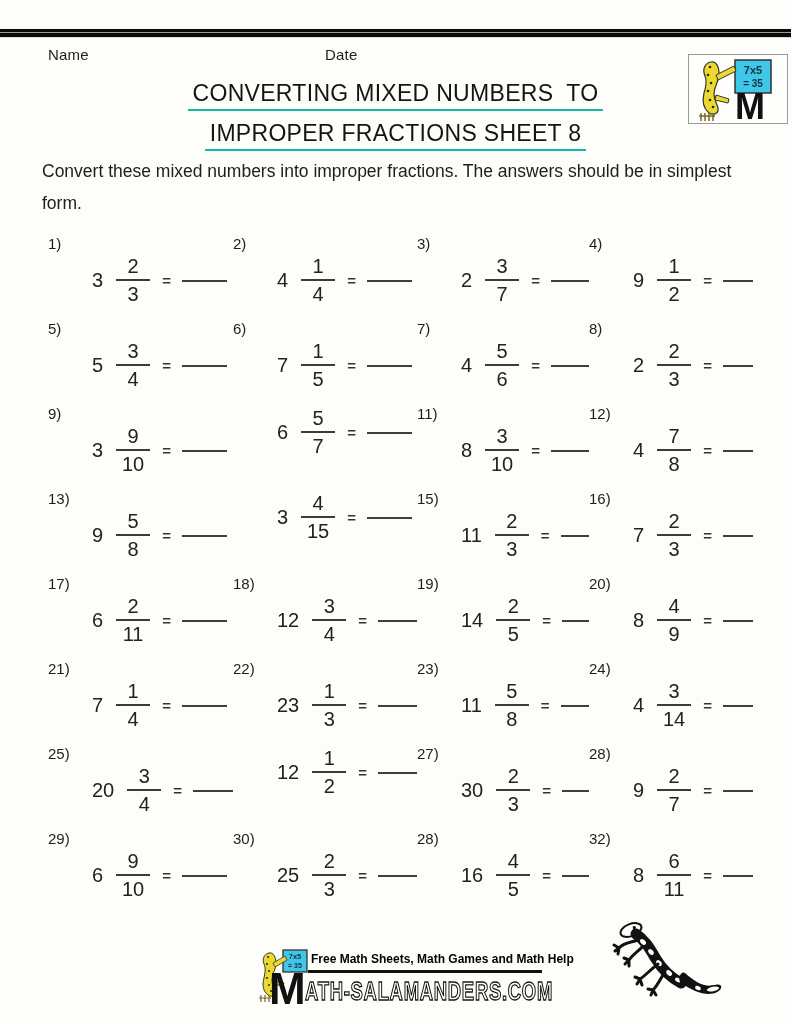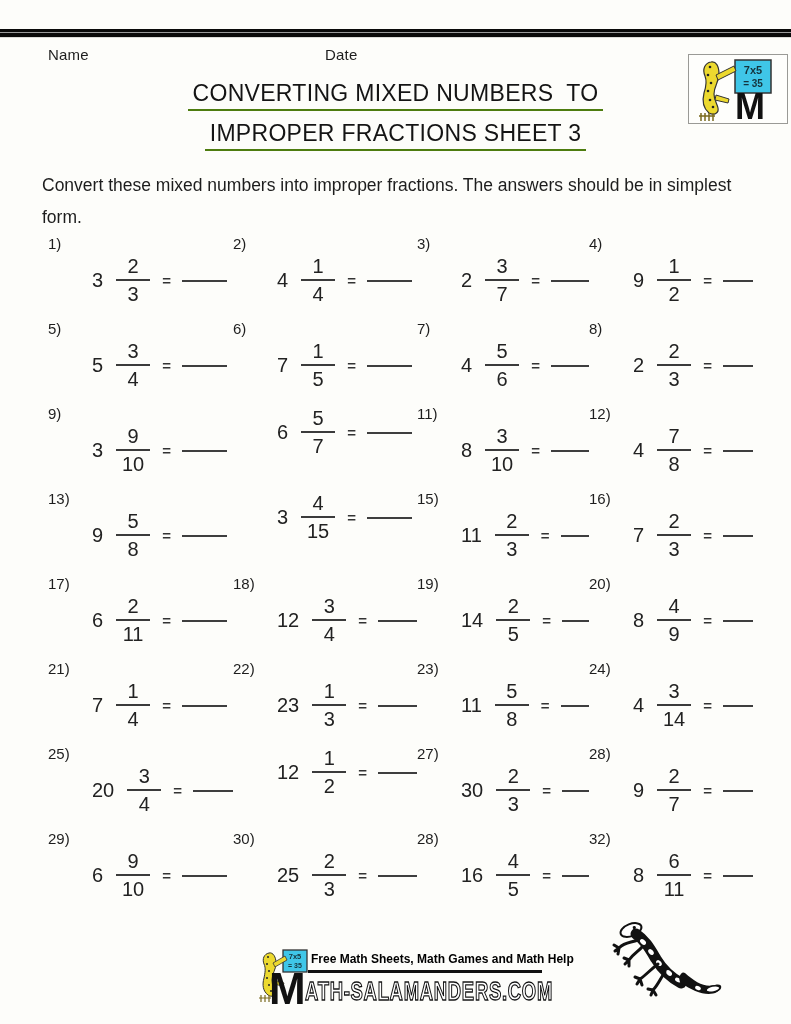--- a/index.html
+++ b/index.html
@@ -25,26 +25,26 @@
   .corner-logo {
     position:absolute; top:54px; left:688px; width:100px; height:70px;
     border:1px solid #9a9a96; background:#fefefc;
   }
 
   .title-wrap { position:absolute; top:80px; left:0; width:791px; text-align:center; }
   .title-line {
     display:inline-block;
     font-size:23px; letter-spacing:0.3px; white-space:pre;
     color:#141414;
-    border-bottom:2px solid #4d7c0f;
+    border-bottom:2px solid #14b8a6;
     padding:0 5px 2px 5px;
     margin-bottom:9px;
   }
   .instructions {
-    position:absolute; top:169px; left:42px; width:715px;
+    position:absolute; top:155px; left:42px; width:715px;
     font-size:17.5px; line-height:1.85; color:#1d1d1d;
   }
 
   .problems-grid {
     position:absolute; top:234px; left:48px;
     display:grid;
     grid-template-columns:185px 184px 172px 170px;
     grid-auto-rows:85px;
   }
   .problem { position:relative; }
@@ -98,21 +98,21 @@
         <circle cx="19" cy="36" r="1.3" fill="#222"></circle>
         <circle cx="21" cy="45" r="1.3" fill="#222"></circle>
         <circle cx="24" cy="52" r="1.3" fill="#222"></circle>
         <path d="M12,58 L12,66 M16,58 L16,66 M20,58 L20,66 M24,58 L24,66 M10,61 L26,61" stroke="#7a6a1f" stroke-width="1.5" fill="none"></path>
       </g>
     </svg>
   </div>
 
   <div class="title-wrap">
     <div><span class="title-line">CONVERTING MIXED NUMBERS  TO</span></div>
-    <div><span class="title-line">IMPROPER FRACTIONS SHEET 3</span></div>
+    <div><span class="title-line">IMPROPER FRACTIONS SHEET 8</span></div>
   </div>
 
   <p class="instructions">Convert these mixed numbers into improper fractions. The answers should be in simplest form.</p>
 
   <div class="problems-grid">
       <div class="problem">
         <div class="plabel">1)</div>
         <div class="pexpr">
           <span class="whole">3</span>
           <span class="frac">

